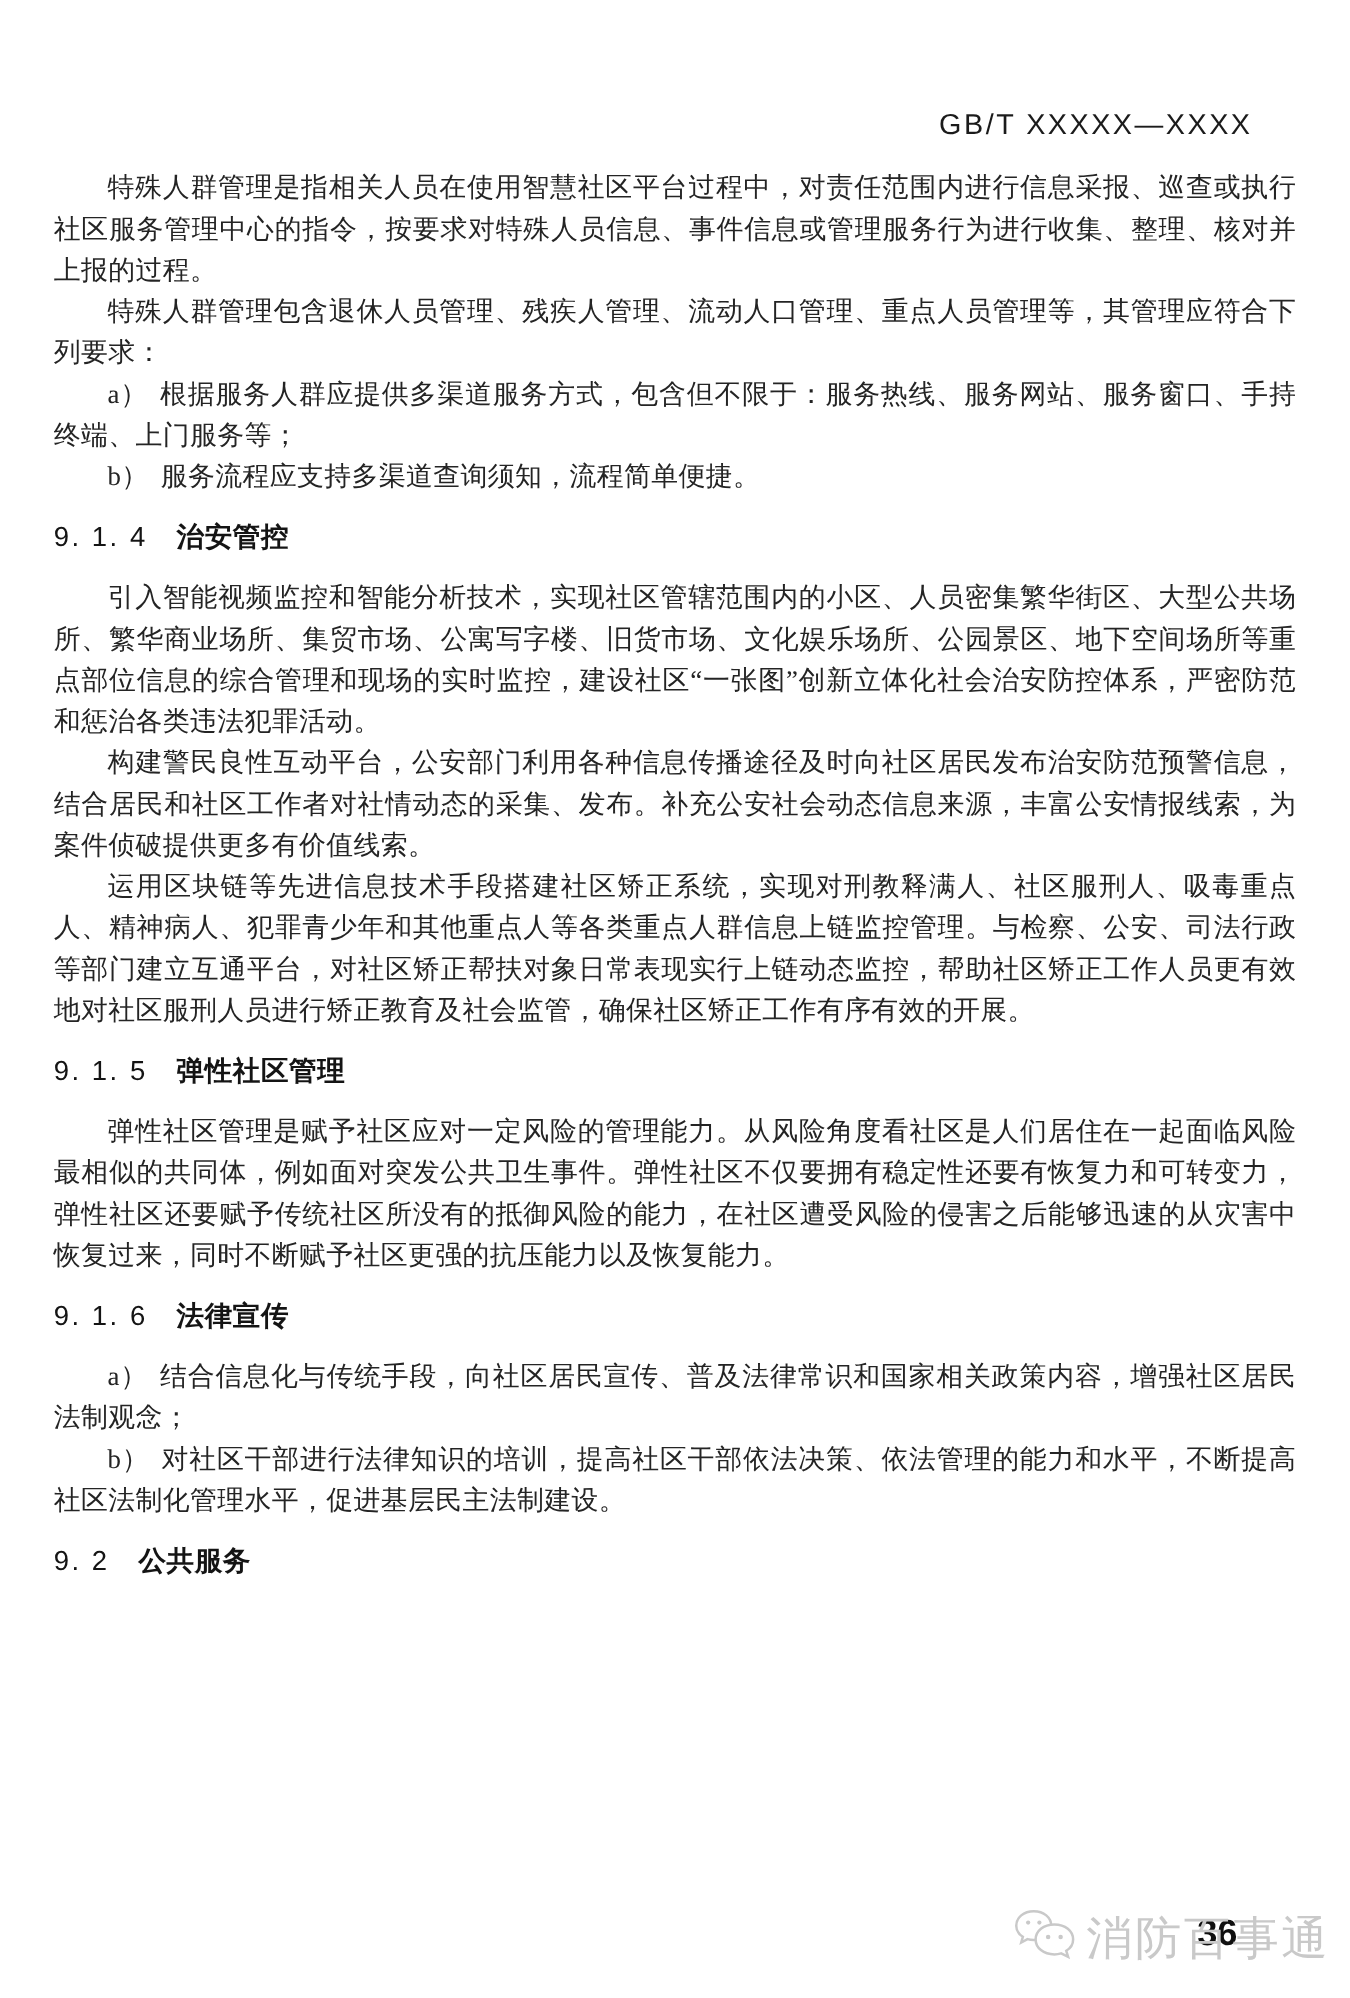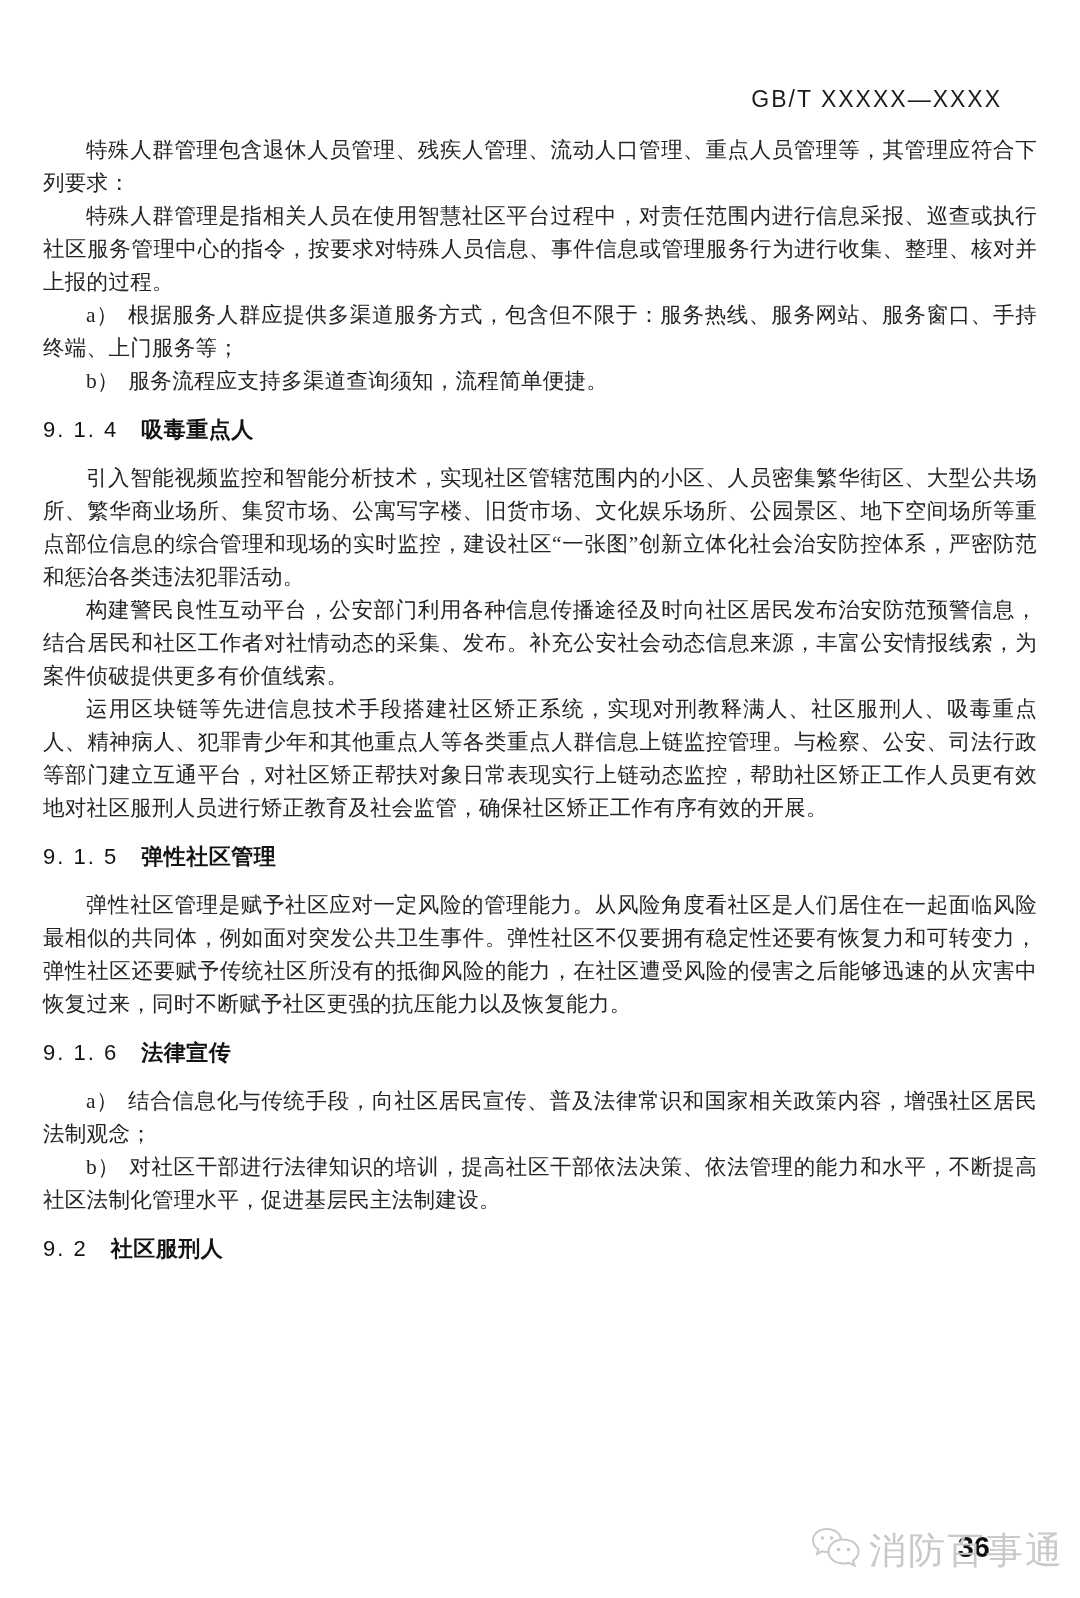--- a/index.html
+++ b/index.html
@@ -57,34 +57,34 @@
   .wm-icon{display:block;}
 </style>
 </head>
 <body>
 
 <div class="page">
 
   <div class="doc-code">GB/T XXXXX—XXXX</div>
 
   <div class="content">
+      <p class="para">特殊人群管理是指相关人员在使用智慧社区平台过程中，对责任范围内进行信息采报、巡查或执行社区服务管理中心的指令，按要求对特殊人员信息、事件信息或管理服务行为进行收集、整理、核对并上报的过程。</p>
       <p class="para">特殊人群管理包含退休人员管理、残疾人管理、流动人口管理、重点人员管理等，其管理应符合下列要求：</p>
-      <p class="para">特殊人群管理是指相关人员在使用智慧社区平台过程中，对责任范围内进行信息采报、巡查或执行社区服务管理中心的指令，按要求对特殊人员信息、事件信息或管理服务行为进行收集、整理、核对并上报的过程。</p>
       <p class="para"><span class="marker">a）</span><span>根据服务人群应提供多渠道服务方式，包含但不限于：服务热线、服务网站、服务窗口、手持终端、上门服务等；</span></p>
       <p class="para"><span class="marker">b）</span><span>服务流程应支持多渠道查询须知，流程简单便捷。</span></p>
-      <h3 class="heading"><span class="num">9. 1. 4</span><span class="htitle">吸毒重点人</span></h3>
+      <h3 class="heading"><span class="num">9. 1. 4</span><span class="htitle">治安管控</span></h3>
       <p class="para">引入智能视频监控和智能分析技术，实现社区管辖范围内的小区、人员密集繁华街区、大型公共场所、繁华商业场所、集贸市场、公寓写字楼、旧货市场、文化娱乐场所、公园景区、地下空间场所等重点部位信息的综合管理和现场的实时监控，建设社区“一张图”创新立体化社会治安防控体系，严密防范和惩治各类违法犯罪活动。</p>
       <p class="para">构建警民良性互动平台，公安部门利用各种信息传播途径及时向社区居民发布治安防范预警信息，结合居民和社区工作者对社情动态的采集、发布。补充公安社会动态信息来源，丰富公安情报线索，为案件侦破提供更多有价值线索。</p>
       <p class="para">运用区块链等先进信息技术手段搭建社区矫正系统，实现对刑教释满人、社区服刑人、吸毒重点人、精神病人、犯罪青少年和其他重点人等各类重点人群信息上链监控管理。与检察、公安、司法行政等部门建立互通平台，对社区矫正帮扶对象日常表现实行上链动态监控，帮助社区矫正工作人员更有效地对社区服刑人员进行矫正教育及社会监管，确保社区矫正工作有序有效的开展。</p>
       <h3 class="heading"><span class="num">9. 1. 5</span><span class="htitle">弹性社区管理</span></h3>
       <p class="para">弹性社区管理是赋予社区应对一定风险的管理能力。从风险角度看社区是人们居住在一起面临风险最相似的共同体，例如面对突发公共卫生事件。弹性社区不仅要拥有稳定性还要有恢复力和可转变力，弹性社区还要赋予传统社区所没有的抵御风险的能力，在社区遭受风险的侵害之后能够迅速的从灾害中恢复过来，同时不断赋予社区更强的抗压能力以及恢复能力。</p>
       <h3 class="heading"><span class="num">9. 1. 6</span><span class="htitle">法律宣传</span></h3>
       <p class="para"><span class="marker">a）</span><span>结合信息化与传统手段，向社区居民宣传、普及法律常识和国家相关政策内容，增强社区居民法制观念；</span></p>
       <p class="para"><span class="marker">b）</span><span>对社区干部进行法律知识的培训，提高社区干部依法决策、依法管理的能力和水平，不断提高社区法制化管理水平，促进基层民主法制建设。</span></p>
-      <h3 class="heading"><span class="num">9. 2</span><span class="htitle">社区服刑人</span></h3>
+      <h3 class="heading"><span class="num">9. 2</span><span class="htitle">公共服务</span></h3>
     </div>
 
   <div class="page-num">36</div>
 
   <div class="watermark">
     <svg class="wm-icon" width="52" height="46" viewBox="0 0 52 46" xmlns="http://www.w3.org/2000/svg">
       <g stroke="#c9c9c9" stroke-width="2" fill="#ffffff">
         <path d="M17 3 C9 3 3 8 3 14.5 C3 18.3 5.1 21.4 8.3 23.4 L7 28 L12 25.3 C13.6 25.8 15.2 26 17 26 C25 26 31 21 31 14.5 C31 8 25 3 17 3 Z"></path>
       </g>
       <g fill="#c9c9c9">

